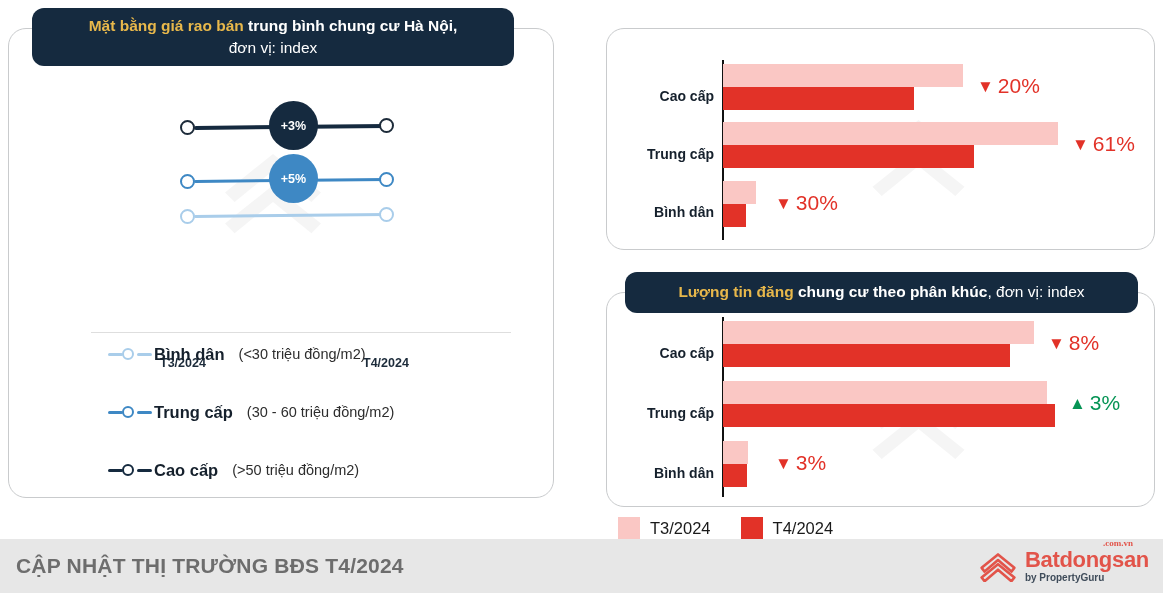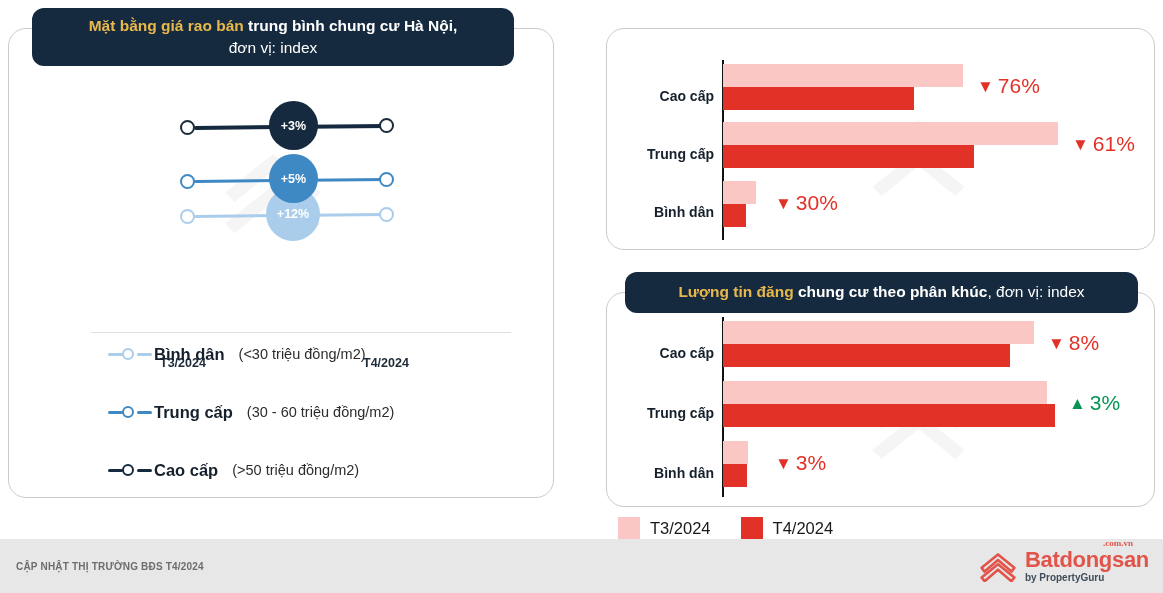--- a/index.html
+++ b/index.html
@@ -102,21 +102,21 @@
   .blitem { display: flex; align-items: center; gap: 10px; }
   .bswatch { width: 22px; height: 22px; }
   .bltext { font-size: 16.5px; color: #1a1a1a; }
 
   
   #footer {
     position: absolute; left: 0; bottom: 0; width: 1163px; height: 54px;
     background: #e7e7e7; display: flex; align-items: center; justify-content: space-between;
   }
   #footer-text {
-    margin-left: 16px; font-size: 10px; font-weight: 700;
+    margin-left: 16px; font-size: 21px; font-weight: 700;
     color: #6d6d6d; letter-spacing: 0.2px;
   }
   #brand { display: flex; align-items: center; gap: 8px; margin-right: 14px; }
   #brand-text { position: relative; line-height: 1; }
   #brand-name { font-size: 22px; font-weight: 700; color: #e2544a; letter-spacing: -0.3px; text-align: right; }
   #brand-tld { position: absolute; right: 16px; top: -10px; font-size: 9px; font-weight: 700; color: #e2544a; font-family: Liberation Serif, serif; }
   #brand-sub { font-size: 10px; font-weight: 700; color: #3f4c5a; margin-top: 2px; }
 </style>
 </head>
 <body>
@@ -136,23 +136,20 @@
 
     <svg class="wm" style="left:205px; top:60px;" width="120" height="120" viewBox="0 0 100 100">
       <path d="M10 52 L50 20 L90 52 L82 60 L50 34 L18 60 Z" fill="#555"></path>
       <path d="M10 78 L50 46 L90 78 L82 86 L50 60 L18 86 Z" fill="#555"></path>
     </svg>
 
     <div class="dbrow">
       <div class="dbline" style="left:186px; top:145px; width:194px; height:3.4px; background:#a9cdea; transform: rotate(-0.6deg);"></div>
       <div class="dbdot" style="left:172px; top:139px; border-color:#a9cdea;"></div>
       <div class="dbdot" style="left:371px; top:137px; border-color:#a9cdea;"></div>
-      <div class="bubble" style="left:258px; top:117px; width:54px; height:54px; background:#a9cdea;">
-        <span>+12%</span>
-      </div>
     </div>
 
     <div class="dbrow">
       <div class="dbline" style="left:186px; top:110px; width:194px; height:3.4px; background:#3e88c4; transform: rotate(-0.6deg);"></div>
       <div class="dbdot" style="left:172px; top:104px; border-color:#3e88c4;"></div>
       <div class="dbdot" style="left:371px; top:102px; border-color:#3e88c4;"></div>
       <div class="bubble" style="left:261px; top:84px; width:49px; height:49px; background:#3e88c4;">
         <span>+5%</span>
       </div>
     </div>
@@ -210,21 +207,21 @@
       <path d="M10 78 L50 46 L90 78 L82 86 L50 60 L18 86 Z" fill="#555"></path>
     </svg>
 
     <div class="baxis" style="left:116px; top:8px; height:180px;"></div>
 
     <div class="catlabel" style="left:0; width:108px; top:36px;">Cao cấp</div>
     <div class="bar prev" style="left:117px; top:12px; width:240px; height:23px;"></div>
     <div class="bar cur" style="left:117px; top:35px; width:191px; height:23px;"></div>
     <div class="delta down" style="left:371px; top:22px;">
       <span class="tri">▼</span>
-      <span>76%</span>
+      <span>20%</span>
     </div>
 
     <div class="catlabel" style="left:0; width:108px; top:94px;">Trung cấp</div>
     <div class="bar prev" style="left:117px; top:70px; width:335px; height:23px;"></div>
     <div class="bar cur" style="left:117px; top:93px; width:251px; height:23px;"></div>
     <div class="delta down" style="left:466px; top:80px;">
       <span class="tri">▼</span>
       <span>61%</span>
     </div>
 

